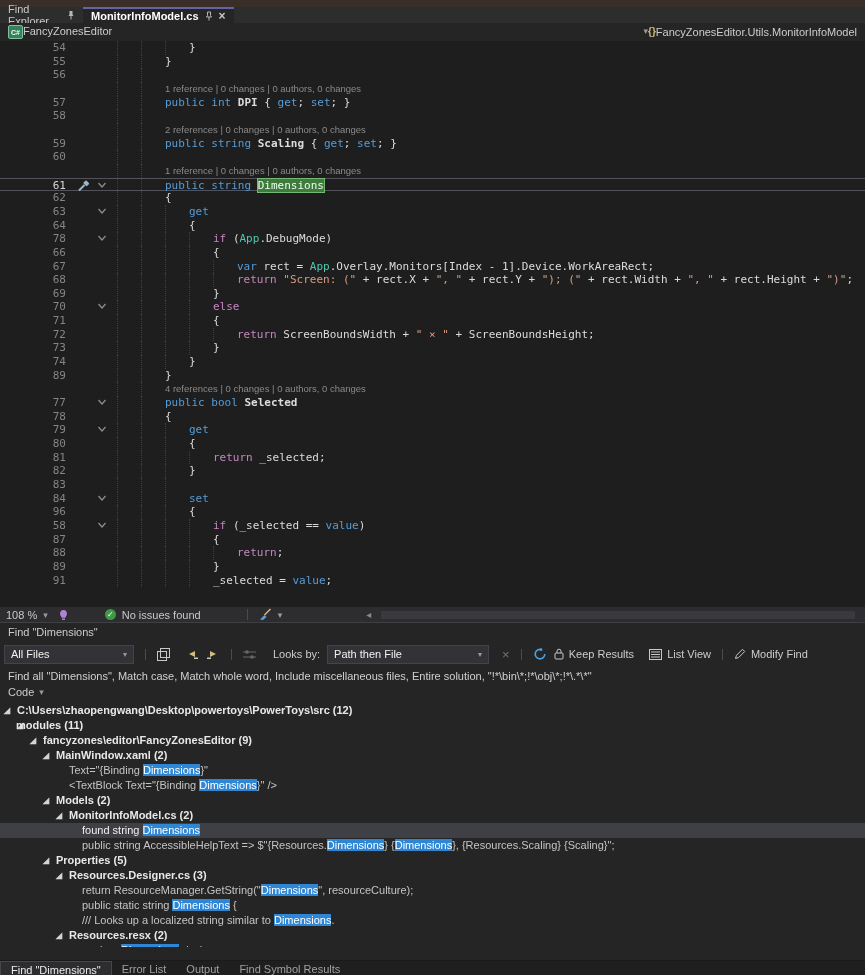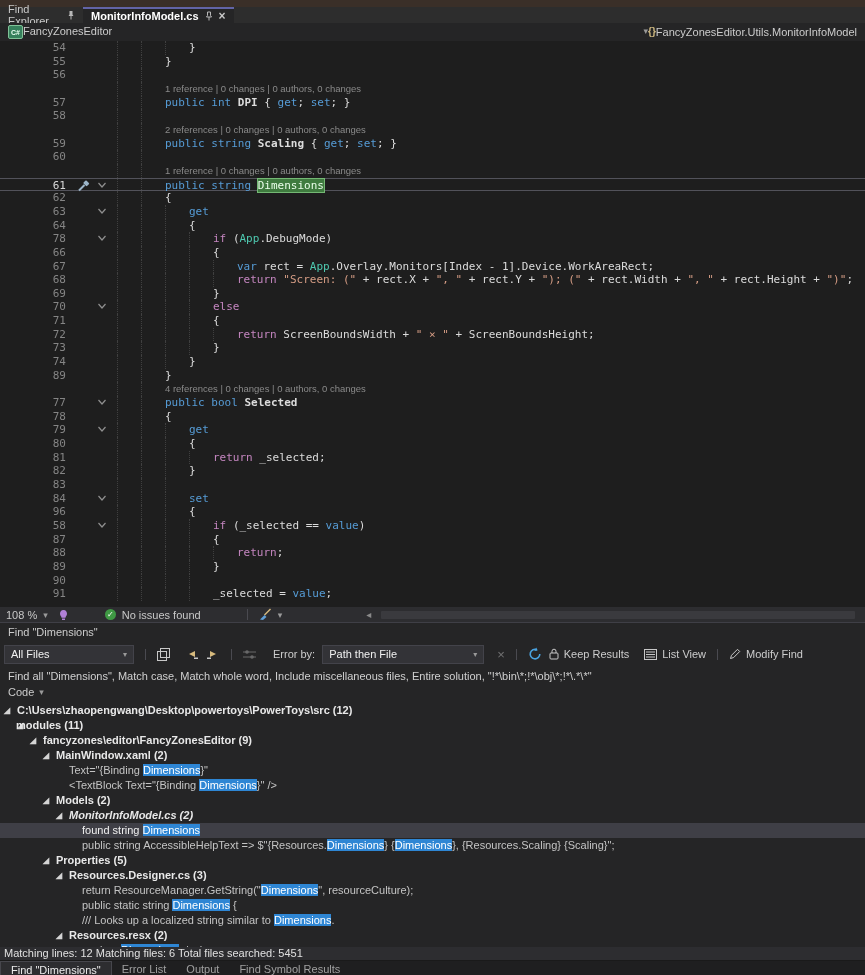--- a/index.html
+++ b/index.html
@@ -182,21 +182,20 @@
     <div class="code-row"><span class="ln">84</span><span class="fold"><svg width="10" height="8">
           <path d="M1.5 2l3.5 4 3.5-4" stroke="#8f8f8f" fill="none" stroke-width="1.2"></path>
         </svg></span><span class="codewrap"><span class="guide" style="left: 0px;"></span><span class="guide" style="left: 24px;"></span><span class="guide" style="left: 48px;"></span><span class="codetext" style="left: 72px;"><span class="tk-k">set</span></span></span></div>
     <div class="code-row"><span class="ln">96</span><span class="codewrap"><span class="guide" style="left: 0px;"></span><span class="guide" style="left: 24px;"></span><span class="guide" style="left: 48px;"></span><span class="codetext" style="left: 72px;"><span class="tk-n">{</span></span></span></div>
     <div class="code-row"><span class="ln">58</span><span class="fold"><svg width="10" height="8">
           <path d="M1.5 2l3.5 4 3.5-4" stroke="#8f8f8f" fill="none" stroke-width="1.2"></path>
         </svg></span><span class="codewrap"><span class="guide" style="left: 0px;"></span><span class="guide" style="left: 24px;"></span><span class="guide" style="left: 48px;"></span><span class="guide" style="left: 72px;"></span><span class="codetext" style="left: 96px;"><span class="tk-c">if </span><span class="tk-n">(_selected == </span><span class="tk-k">value</span><span class="tk-n">)</span></span></span></div>
     <div class="code-row"><span class="ln">87</span><span class="codewrap"><span class="guide" style="left: 0px;"></span><span class="guide" style="left: 24px;"></span><span class="guide" style="left: 48px;"></span><span class="guide" style="left: 72px;"></span><span class="codetext" style="left: 96px;"><span class="tk-n">{</span></span></span></div>
     <div class="code-row"><span class="ln">88</span><span class="codewrap"><span class="guide" style="left: 0px;"></span><span class="guide" style="left: 24px;"></span><span class="guide" style="left: 48px;"></span><span class="guide" style="left: 72px;"></span><span class="guide" style="left: 96px;"></span><span class="codetext" style="left: 120px;"><span class="tk-c">return</span><span class="tk-n">;</span></span></span></div>
     <div class="code-row"><span class="ln">89</span><span class="codewrap"><span class="guide" style="left: 0px;"></span><span class="guide" style="left: 24px;"></span><span class="guide" style="left: 48px;"></span><span class="guide" style="left: 72px;"></span><span class="codetext" style="left: 96px;"><span class="tk-n">}</span></span></span></div>
-    <div class="code-row"><span class="ln">90</span><span class="codewrap"><span class="guide" style="left: 0px;"></span><span class="guide" style="left: 24px;"></span><span class="guide" style="left: 48px;"></span><span class="guide" style="left: 72px;"></span><span class="codetext" style="left: 96px;"></span></span></div>
     <div class="code-row"><span class="ln">91</span><span class="codewrap"><span class="guide" style="left: 0px;"></span><span class="guide" style="left: 24px;"></span><span class="guide" style="left: 48px;"></span><span class="guide" style="left: 72px;"></span><span class="codetext" style="left: 96px;"><span class="tk-n">_selected = </span><span class="tk-k">value</span><span class="tk-n">;</span></span></span></div>
   </div>
 
 <div class="abs edstatus">
   <span>108 %</span>
   <span class="caret">▾</span>
   <span class="tbicon" style="margin-left:4px;">
     <svg width="11" height="12">
         <path d="M5.5 1C8 1 9 3 9 4.8 9 6.8 7.5 7.2 7.5 8.8h-4C3.5 7.2 2 6.8 2 4.8 2 3 3 1 5.5 1z" fill="#b180d7"></path>
         <rect x="4" y="9.5" width="3" height="1.5" fill="#b180d7"></rect>
@@ -245,21 +244,21 @@
     </span>
     <span class="vsep"></span>
     <span class="tbicon disabled">
       <svg width="13" height="11">
           <line x1="0" y1="3" x2="13" y2="3" stroke="#bbb"></line>
           <circle cx="4" cy="3" r="1.8" fill="#bbb"></circle>
           <line x1="0" y1="8" x2="13" y2="8" stroke="#bbb"></line>
           <circle cx="9" cy="8" r="1.8" fill="#bbb"></circle>
         </svg>
     </span>
-    <span style="margin-left:10px;">Error by:</span>
+    <span style="margin-left:10px;">Looks by:</span>
     <div class="combo" style="width:162px;">
       <span>Path then File</span>
       <span class="caret">▾</span>
     </div>
     <span class="disabled" style="font-size:13px;margin-left:6px;">×</span>
     <span class="vsep"></span>
     <span class="tbicon">
       <svg width="14" height="14">
           <path d="M11.8 7A4.8 4.8 0 1 1 9 2.7" fill="none" stroke="#4aa3e0" stroke-width="1.6"></path>
           <path d="M8.2 0.4l1.4 3.2-3.4.4z" fill="#4aa3e0"></path>
@@ -319,21 +318,21 @@
       </div>
       <div class="trow leaf" style="top: 77px;">
         <span class="tlabel" style="left: 69px;"><span>&lt;TextBlock Text="{Binding </span><span class="mhl">Dimensions</span><span>}" /&gt;</span></span>
       </div>
       <div class="trow group" style="top: 92px;">
         <span class="tri" style="left: 43px;">◢</span>
         <span class="tlabel" style="left: 56px;">Models  (2)</span>
       </div>
       <div class="trow group" style="top: 107px;">
         <span class="tri" style="left: 56px;">◢</span>
-        <span class="tlabel" style="left: 69px; font-style: italic;">MonitorInfoModel.cs  (2)</span>
+        <span class="tlabel" style="left: 69px;">MonitorInfoModel.cs  (2)</span>
       </div>
       <div class="trow leaf sel" style="top: 122px;">
         <span class="tlabel" style="left: 82px;"><span>found string </span><span class="mhl">Dimensions</span></span>
       </div>
       <div class="trow leaf" style="top: 137px;">
         <span class="tlabel" style="left: 82px;"><span>public string AccessibleHelpText =&gt; $"{Resources.</span><span class="mhl">Dimensions</span><span>} {</span><span class="mhl">Dimensions</span><span>}, {Resources.Scaling} {Scaling}";</span></span>
       </div>
       <div class="trow group" style="top: 152px;">
         <span class="tri" style="left: 43px;">◢</span>
         <span class="tlabel" style="left: 56px;">Properties  (5)</span>
@@ -353,21 +352,20 @@
       </div>
       <div class="trow group" style="top: 227px;">
         <span class="tri" style="left: 56px;">◢</span>
         <span class="tlabel" style="left: 69px;">Resources.resx  (2)</span>
       </div>
       <div class="trow leaf" style="top: 242px;">
         <span class="tlabel" style="left: 82px;"><span>&lt;value&gt;</span><span class="mhl">Dimensions</span><span>&lt;/value&gt;</span></span>
       </div>
     </div>
 
-  <div class="find-status">Matching lines: 12 Matching files: 6 Total files searched: 5451</div>
 
   <div class="find-tabs">
     <div class="btab active">Find "Dimensions"</div>
     <div class="btab">Error List</div>
     <div class="btab">Output</div>
     <div class="btab">Find Symbol Results</div>
   </div>
 </div>
 
 </body></html>

